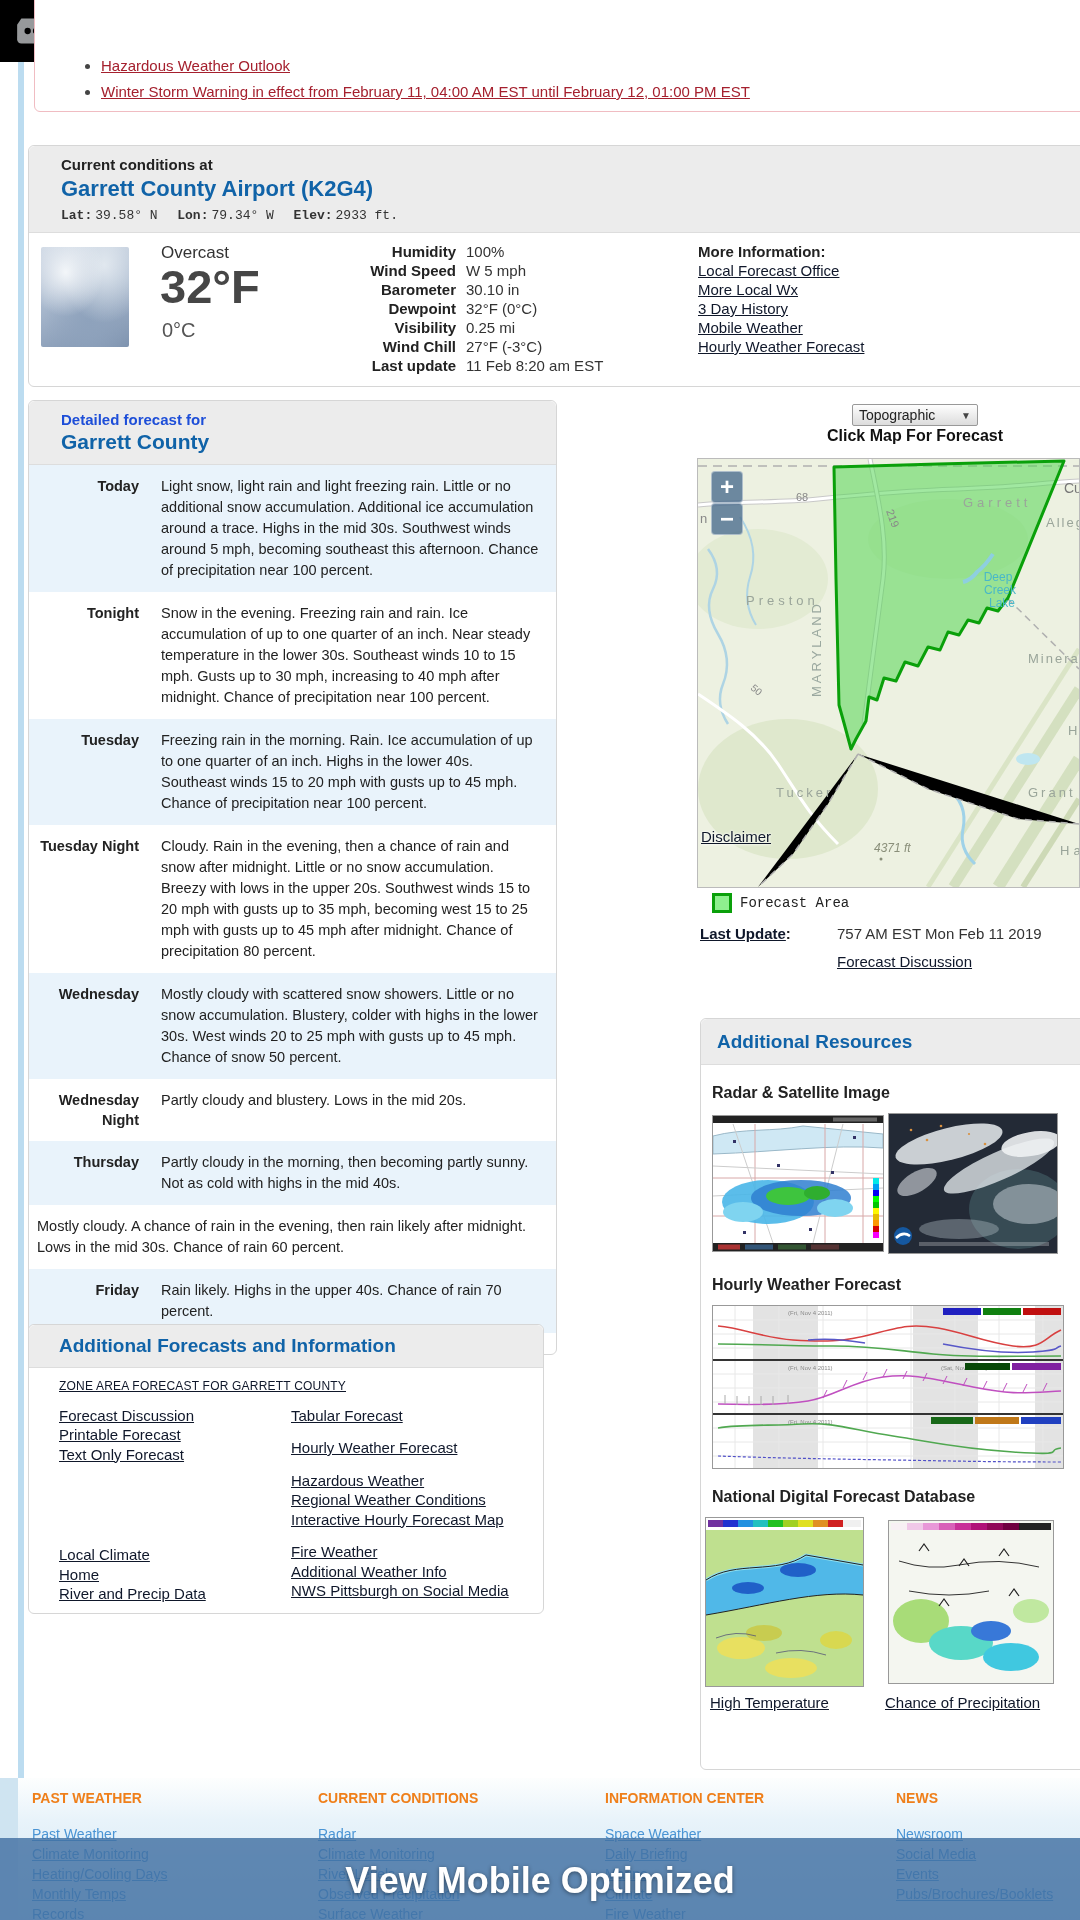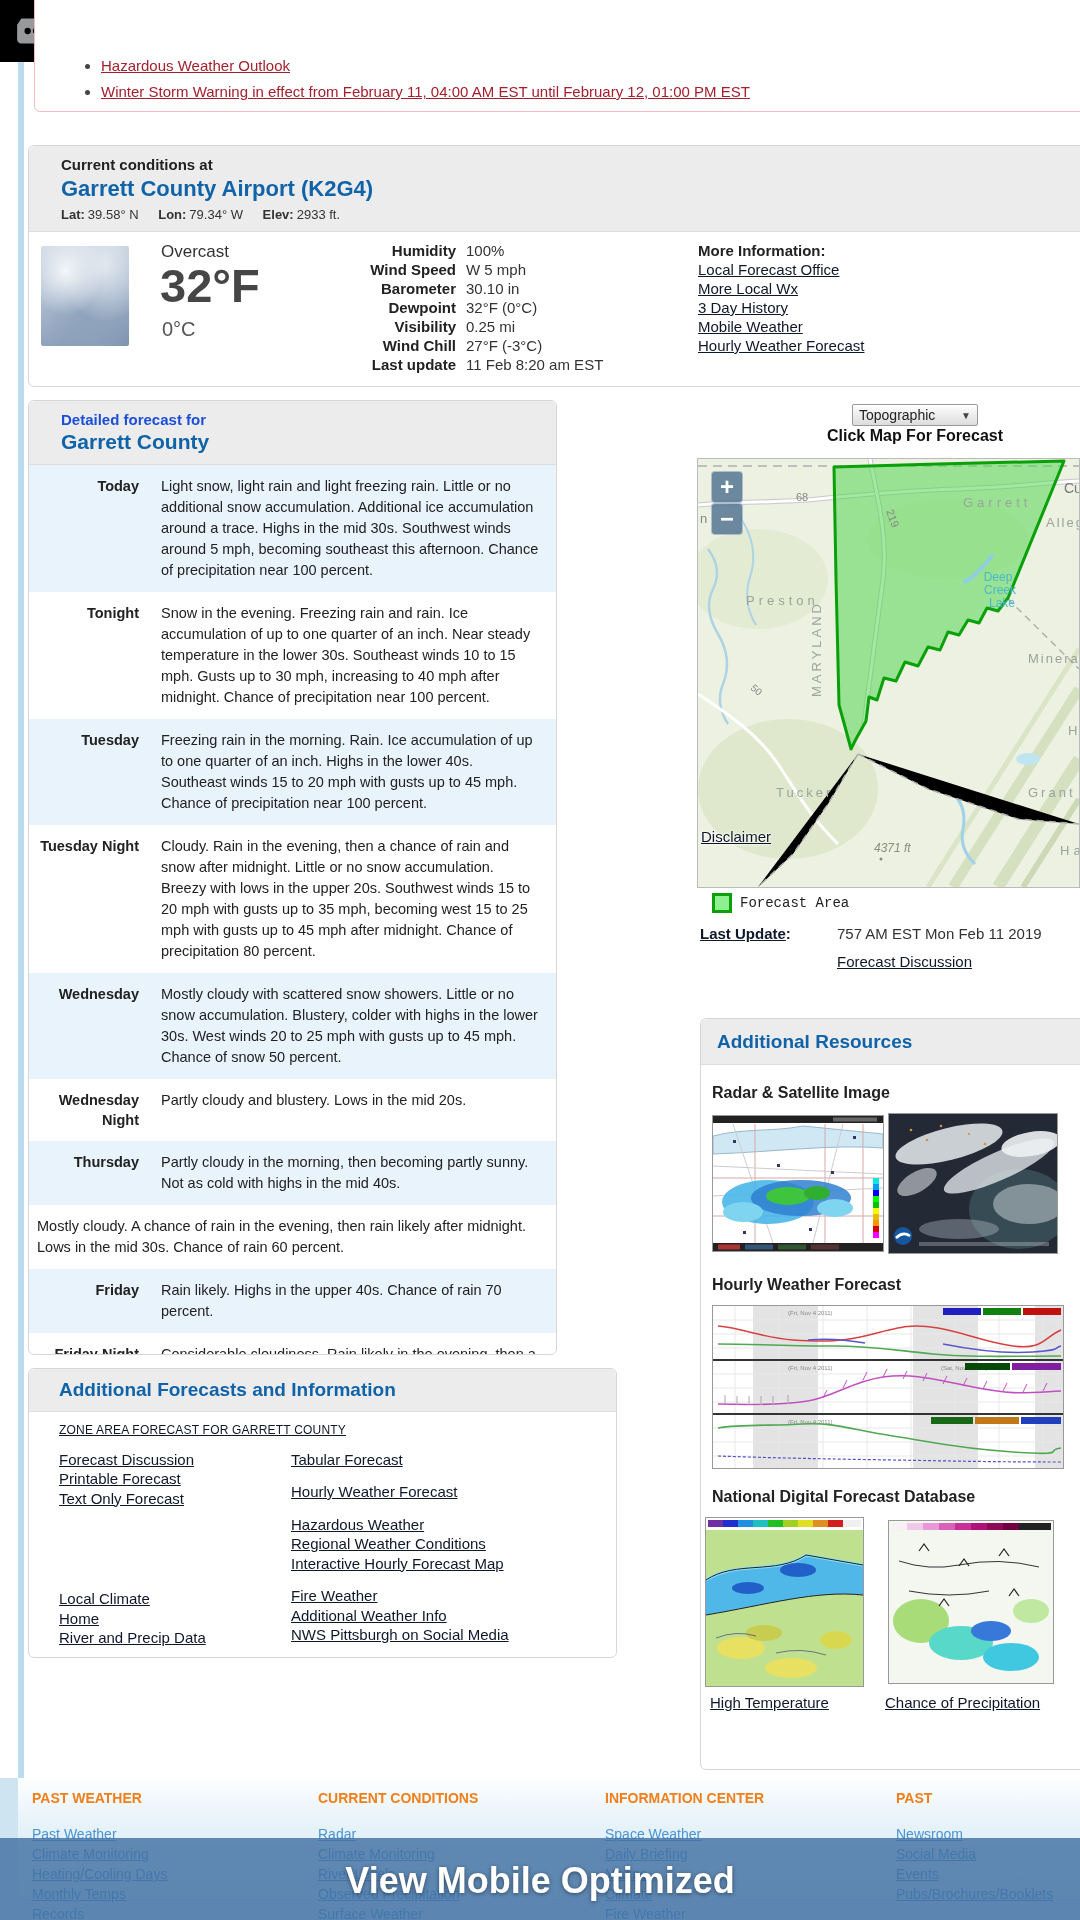--- a/index.html
+++ b/index.html
@@ -27,21 +27,21 @@
   #alerts-card ul{margin:0;padding:82px 0 0 66px;list-style:disc;color:#444;}
   #alerts-card li{margin-bottom:9px;font-size:15px;}
   .alert-link{color:#a5202e;text-decoration:underline;cursor:pointer;}
   
   #cc-card{left:28px;top:145px;width:1100px;height:242px;overflow:hidden;}
   #cc-head{padding:10px 0 9px 32px;}
   #cc-label{font-size:15px;font-weight:bold;color:#222;}
   #cc-station{font-size:22px;font-weight:bold;color:#1063a8;margin-top:3px;}
   #cc-coords{font-size:13px;color:#333;margin-top:5px;}
   #cc-coords b{margin-right:3px;}
-  #cc-coords span.pair{margin-right:16px;}
+  #cc-coords span.pair{margin-right:16px;font-family:Liberation Mono, monospace;}
   #cc-body{position:relative;height:163px;}
   #cloud-img{position:absolute;left:12px;top:14px;width:88px;height:100px;border-radius:2px;
     background:
       radial-gradient(ellipse at 28% 25%, #f3f6f9 0%, rgba(255,255,255,0) 42%),
       radial-gradient(ellipse at 72% 18%, #e1e8ef 0%, rgba(255,255,255,0) 50%),
       radial-gradient(ellipse at 55% 75%, #8ea2bc 0%, rgba(255,255,255,0) 65%),
       linear-gradient(160deg,#ccd6e3 0%,#a9b9ce 45%,#7d92ae 100%);}
   #cc-cond{position:absolute;left:132px;top:10px;font-size:17px;color:#333;}
   #cc-tempf{position:absolute;left:131px;top:26px;font-size:47px;font-weight:bold;color:#464646;}
   #cc-tempc{position:absolute;left:133px;top:86px;font-size:20px;color:#555;}
@@ -56,21 +56,21 @@
   #fc-card{left:28px;top:400px;width:529px;height:955px;overflow:hidden;}
   #fc-head{padding:10px 0 10px 32px;}
   #fc-label{font-size:15px;font-weight:bold;color:#1d4ed8;}
   #fc-area{font-size:21px;font-weight:bold;color:#1063a8;margin-top:2px;}
   .fr{display:flex;}
   .fr:nth-child(odd){background:#e9f3fb;}
   .fr-period{width:110px;flex-shrink:0;text-align:right;padding:11px 14px 11px 0;
     box-sizing:content-box;font-weight:bold;font-size:14.5px;line-height:20px;color:#222;}
   .fr-text{flex:1;padding:11px 16px 11px 8px;font-size:14.5px;line-height:21px;color:#222;}
   
-  #af-card{left:28px;top:1368px;width:589px;height:290px;overflow:hidden;}
+  #af-card{left:28px;top:1324px;width:516px;height:290px;overflow:hidden;}
   #af-head{padding:10px 0 10px 30px;}
   #af-title{font-size:19px;font-weight:bold;color:#1063a8;}
   #af-body{padding:9px 0 0 30px;font-size:15px;line-height:19.5px;}
   #af-zone{font-size:12px;letter-spacing:.2px;}
   #af-cols{display:flex;margin-top:9px;}
   #af-left{width:232px;}
   #af-right{flex:1;}
   #af-body a{display:block;}
   .mt-big{margin-top:81px;}
   .mt-med{margin-top:13px;}
@@ -611,21 +611,21 @@
     </div>
     <div class="f-col" id="f-col-2">
       <div class="f-title">INFORMATION CENTER</div>
       <a>Space Weather</a>
       <a>Daily Briefing</a>
       <a>Marine</a>
       <a>Climate</a>
       <a>Fire Weather</a>
     </div>
     <div class="f-col" id="f-col-3">
-      <div class="f-title">PAST</div>
+      <div class="f-title">NEWS</div>
       <a>Newsroom</a>
       <a>Social Media</a>
       <a>Events</a>
       <a>Pubs/Brochures/Booklets</a>
     </div>
   </div>
 
   <div id="mobile-overlay">
     <span>View Mobile Optimized</span>
   </div>

